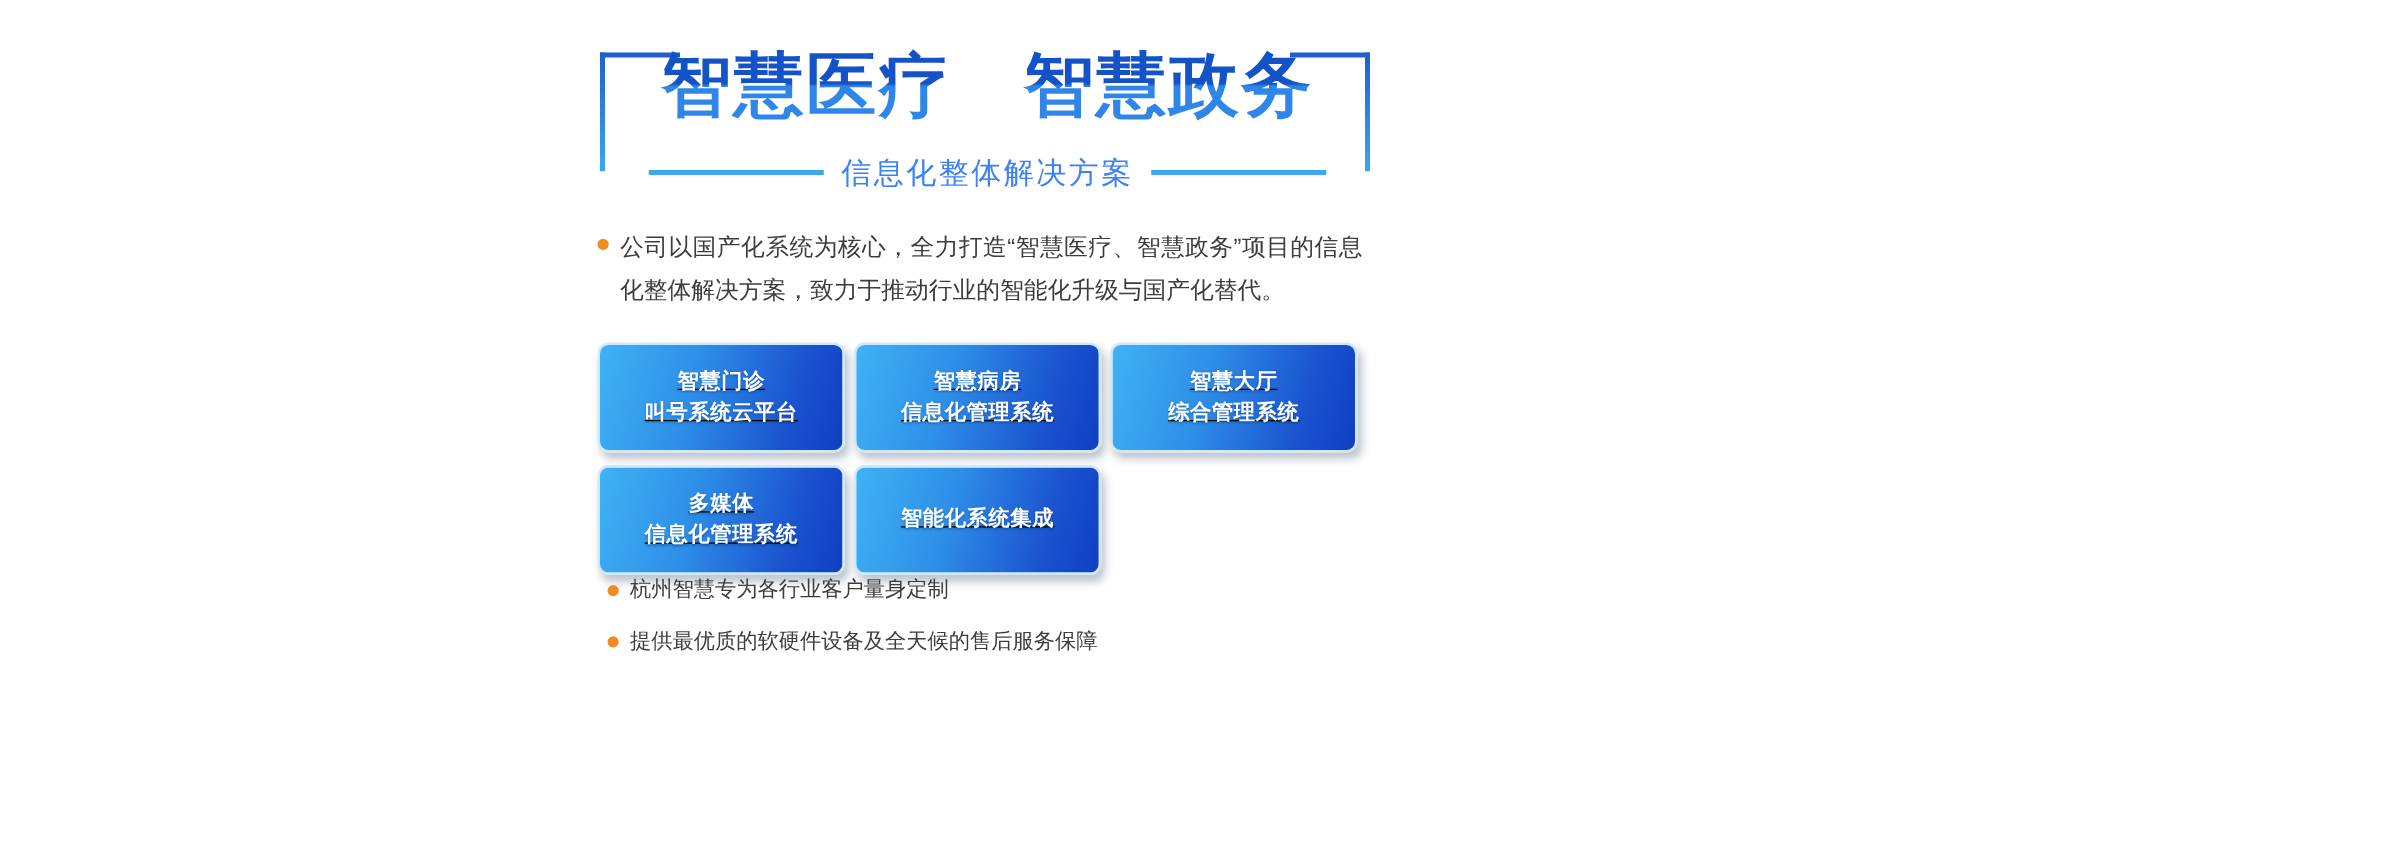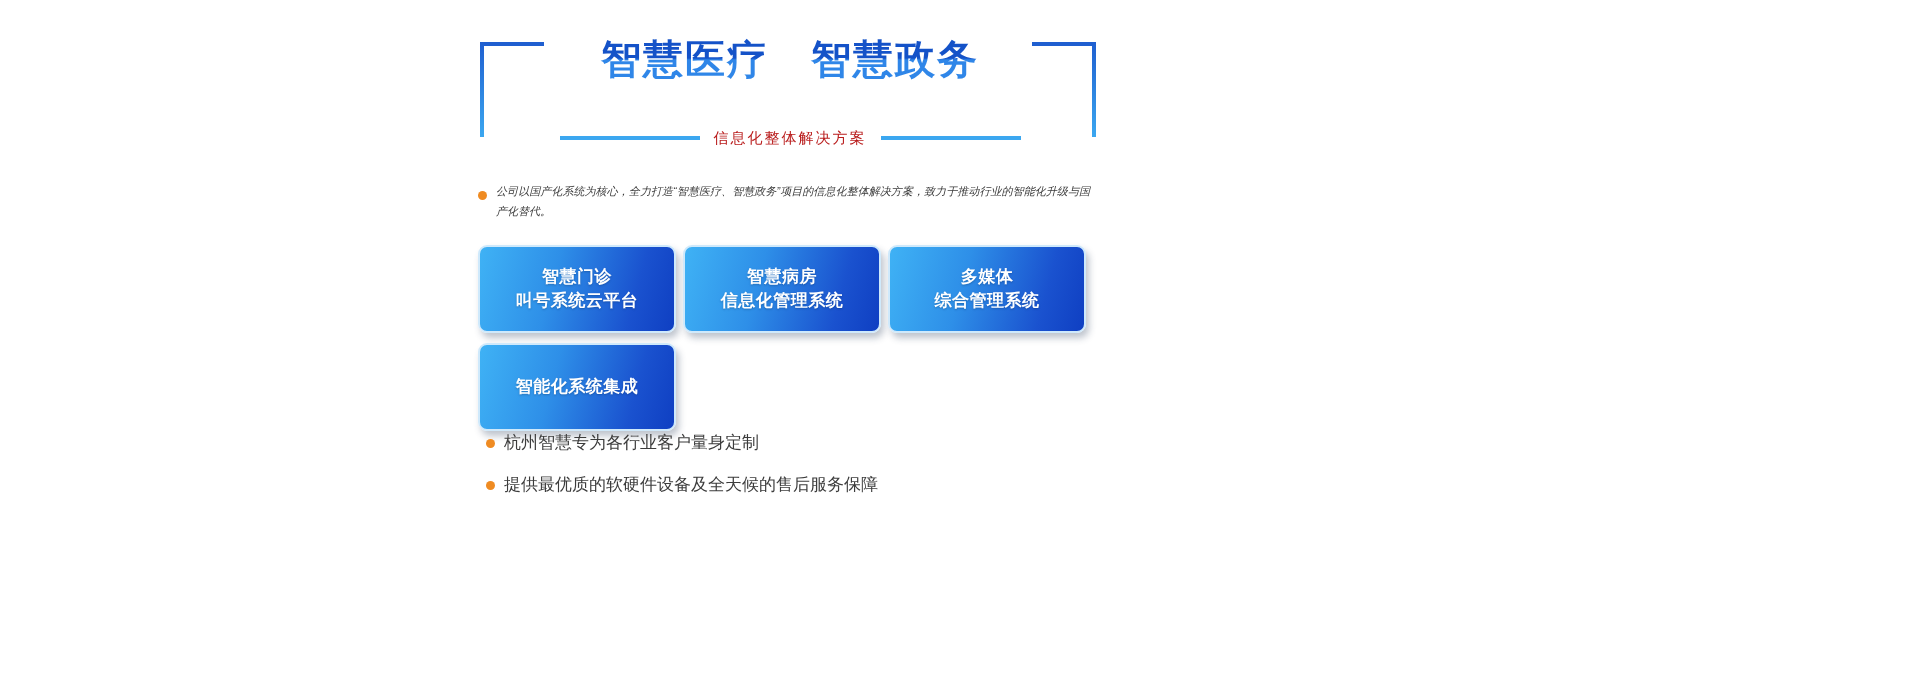--- a/index.html
+++ b/index.html
@@ -62,21 +62,21 @@
   .bracket-right { right: 14px; top: 16px; }
   .bracket-right .h-bar { right: 0; }
   .bracket-right .v-bar { right: 0;
     background: linear-gradient(180deg, #1f5fd0 0%, #3ba7f0 100%); }
 
   .main-title {
     position: absolute;
     left: 0; right: 0;
     top: 10px;
     text-align: center;
-    font-size: 40px;
+    font-size: 56px;
     font-weight: bold;
     letter-spacing: 2px;
     line-height: 1.15;
     white-space: pre;
     background: linear-gradient(180deg, #1452c8 0%, #1452c8 48%, #2f86e8 52%, #2f86e8 100%);
     -webkit-background-clip: text;
     background-clip: text;
     color: transparent;
     -webkit-text-fill-color: transparent;
     text-shadow: none;
@@ -91,22 +91,22 @@
     align-items: center;
     justify-content: center;
     gap: 14px;
   }
   .sub-rule {
     height: 4px;
     width: 140px;
     background: #3ba7f0;
   }
   .subtitle {
-    font-size: 15px;
-    color: #b91c1c;
+    font-size: 24px;
+    color: #3b82f6;
     letter-spacing: 2px;
     white-space: nowrap;
   }
 
   
   .intro {
     position: relative;
     margin-top: 26px;
     padding-left: 26px;
     width: 620px;
@@ -114,25 +114,24 @@
   .intro .dot {
     position: absolute;
     left: 8px;
     top: 9px;
     width: 9px;
     height: 9px;
     border-radius: 50%;
     background: #ef8b22;
   }
   .intro p {
-    font-size: 11px;
+    font-size: 19px;
     line-height: 1.78;
     color: #3c3c3c;
     text-align: justify;
-    font-style: italic;
   }
 
   
   .cards {
     margin-top: 24px;
     margin-left: 8px;
     width: 624px;
     display: grid;
     grid-template-columns: repeat(3, 198px);
     grid-gap: 10px 7px;
@@ -143,20 +142,21 @@
     height: 88px;
     border-radius: 9px;
     background: linear-gradient(105deg, #3fb2f5 0%, #2e8fe8 38%, #1a52cf 78%, #0f3fc2 100%);
     border: 2px solid #cfe9fb;
     box-shadow: 3px 5px 7px rgba(40,60,90,0.30);
     display: flex;
     align-items: center;
     justify-content: center;
     text-align: center;
     cursor: pointer;
+    text-decoration: underline;
   }
   .card .label {
     color: #ffffff;
     font-size: 17px;
     font-weight: bold;
     line-height: 1.45;
     letter-spacing: 0.5px;
     text-shadow: 0 1px 2px rgba(0,40,90,0.35);
     white-space: pre-line;
   }
@@ -216,22 +216,26 @@
     <div class="cards">
       <div class="card">
         <span class="label">智慧门诊
 叫号系统云平台</span>
       </div>
       <div class="card">
         <span class="label">智慧病房
 信息化管理系统</span>
       </div>
       <div class="card">
+        <span class="label">智慧大厅
+综合管理系统</span>
+      </div>
+      <div class="card">
         <span class="label">多媒体
-综合管理系统</span>
+信息化管理系统</span>
       </div>
       <div class="card">
         <span class="label">智能化系统集成</span>
       </div>
     </div>
 
     <div class="bullets">
       <div class="bullet">
         <span class="dot"></span>
         <span>杭州智慧专为各行业客户量身定制</span>

